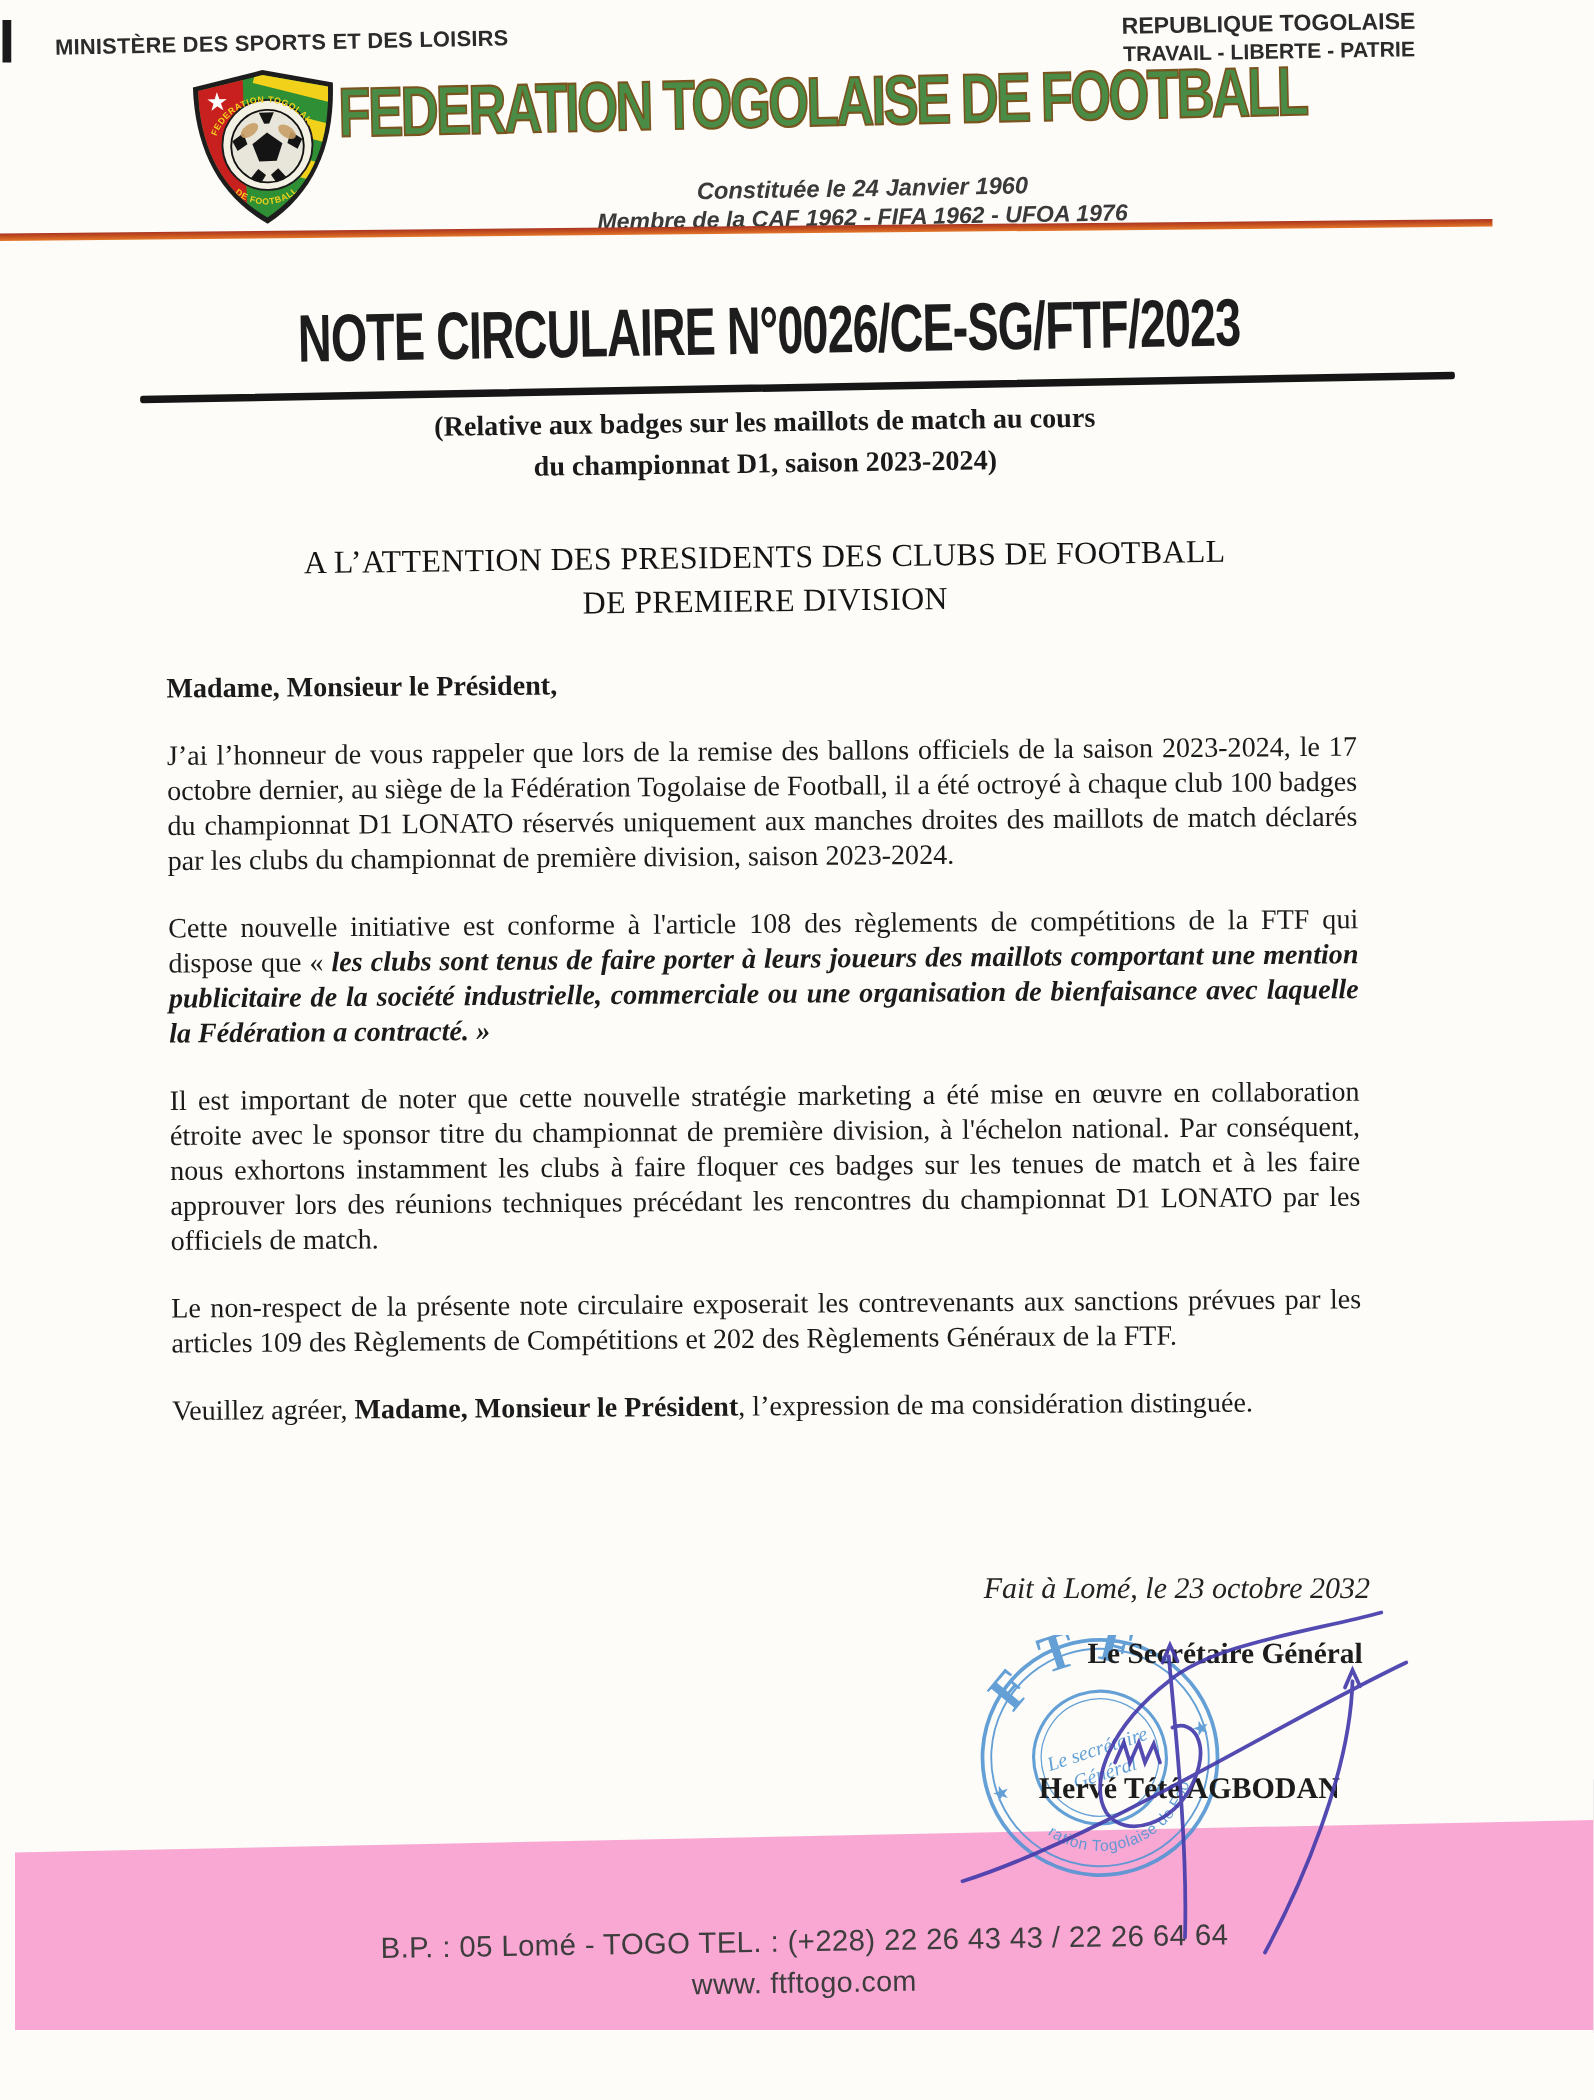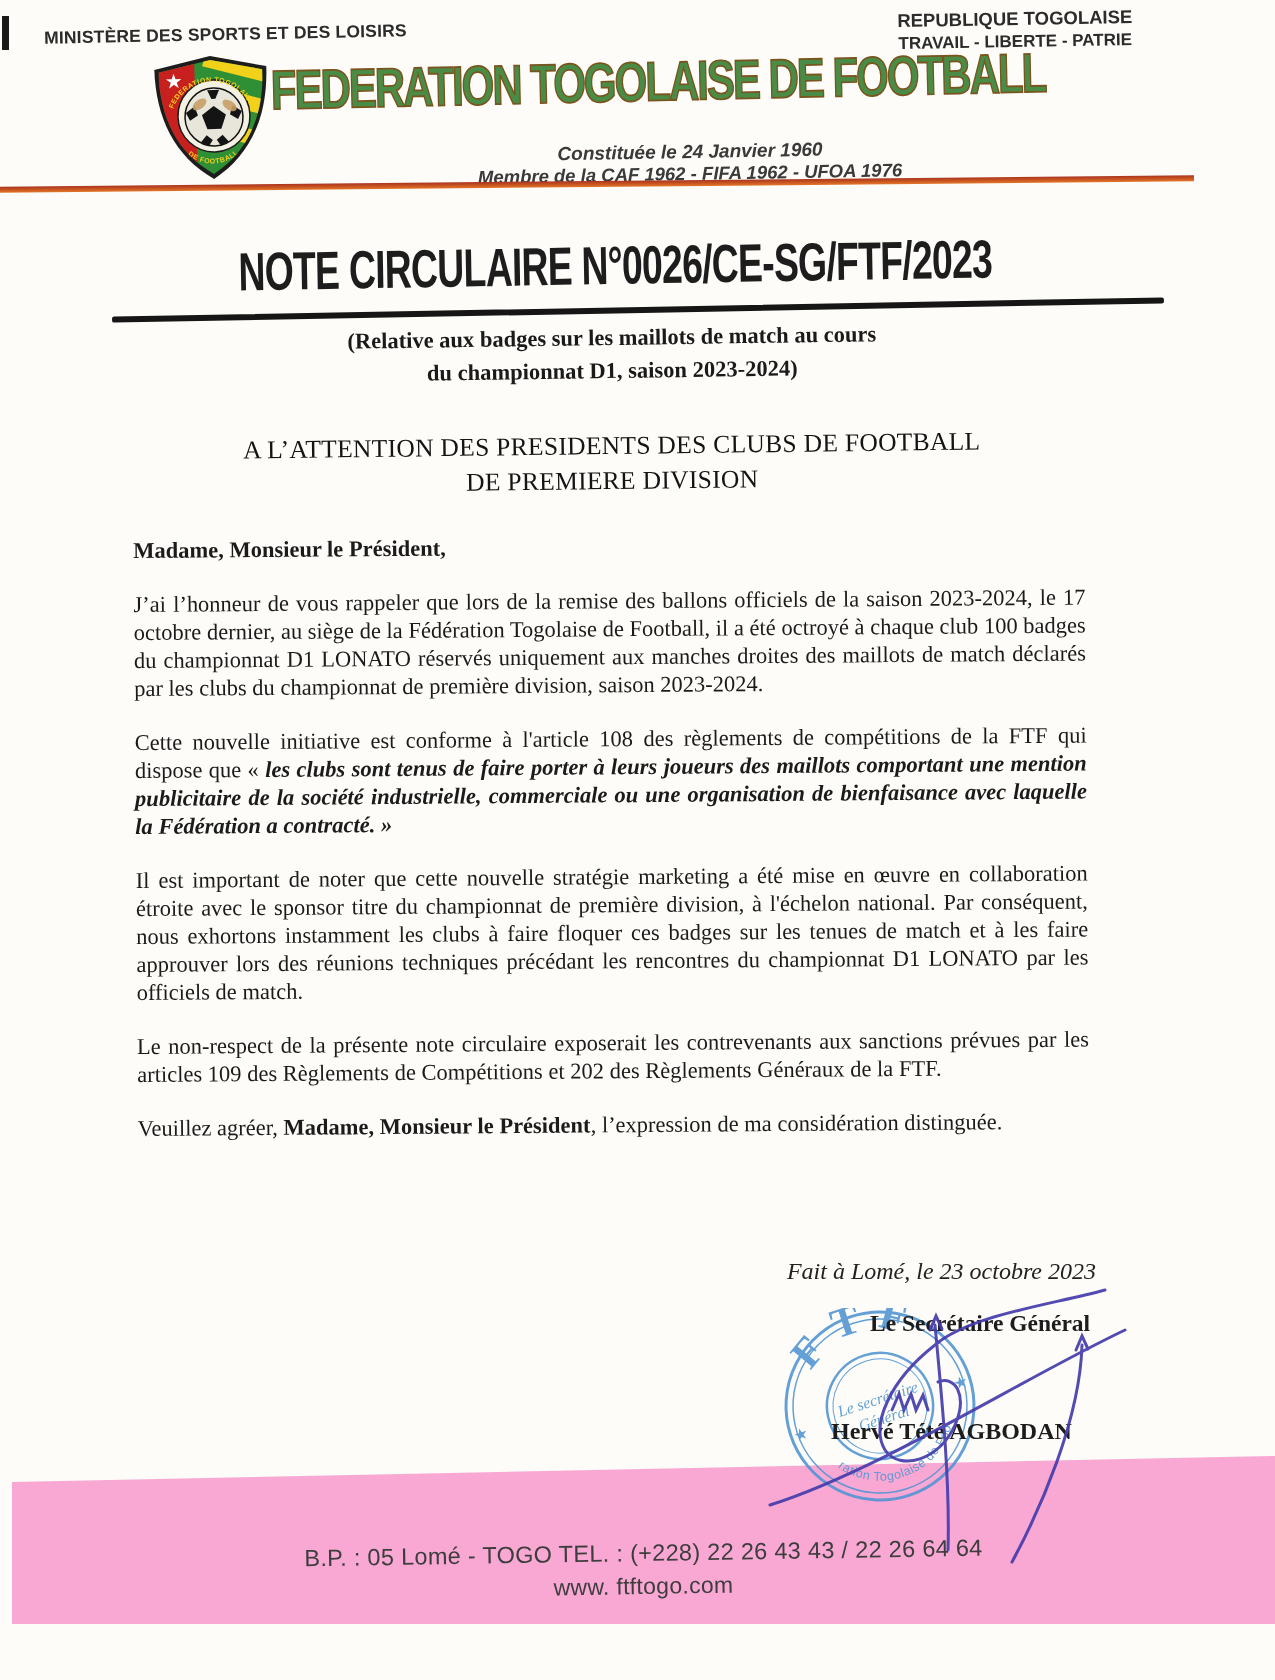--- a/index.html
+++ b/index.html
@@ -174,21 +174,21 @@
 
   <div class="body-block">
     <p class="salutation">Madame, Monsieur le Président,</p>
     <p>J’ai l’honneur de vous rappeler que lors de la remise des ballons officiels de la saison 2023-2024, le 17 octobre dernier, au siège de la Fédération Togolaise de Football, il a été octroyé à chaque club 100 badges du championnat D1 LONATO réservés uniquement aux manches droites des maillots de match déclarés par les clubs du championnat de première division, saison 2023-2024.</p>
     <p><span>Cette nouvelle initiative est conforme à l'article 108 des règlements de compétitions de la FTF qui dispose que « </span><span class="quote">les clubs sont tenus de faire porter à leurs joueurs des maillots comportant une mention publicitaire de la société industrielle, commerciale ou une organisation de bienfaisance avec laquelle la Fédération a contracté. »</span></p>
     <p>Il est important de noter que cette nouvelle stratégie marketing a été mise en œuvre en collaboration étroite avec le sponsor titre du championnat de première division, à l'échelon national. Par conséquent, nous exhortons instamment les clubs à faire floquer ces badges sur les tenues de match et à les faire approuver lors des réunions techniques précédant les rencontres du championnat D1 LONATO par les officiels de match.</p>
     <p>Le non-respect de la présente note circulaire exposerait les contrevenants aux sanctions prévues par les articles 109 des Règlements de Compétitions et 202 des Règlements Généraux de la FTF.</p>
     <p><span>Veuillez agréer, </span><span class="inline-bold">Madame, Monsieur le Président</span><span>, l’expression de ma considération distinguée.</span></p>
   </div>
 
-  <div class="place-date">Fait à Lomé, le 23 octobre 2023</div>
+  <div class="place-date">Fait à Lomé, le 23 octobre 2032</div>
   <div class="signer-title">Le Secrétaire Général</div>
   <div class="signer-name">Hervé Tété AGBODAN</div>
 
   <svg class="stamp-svg" width="196" height="196" viewBox="-98 -98 196 196">
     <g transform="rotate(-18)" stroke="#4f94d2" fill="none">
       <circle r="94" stroke-width="3"></circle>
       <circle r="87" stroke-width="1.5"></circle>
       <circle r="53" stroke-width="2.5"></circle>
       <circle r="47" stroke-width="1"></circle>
       <defs>

